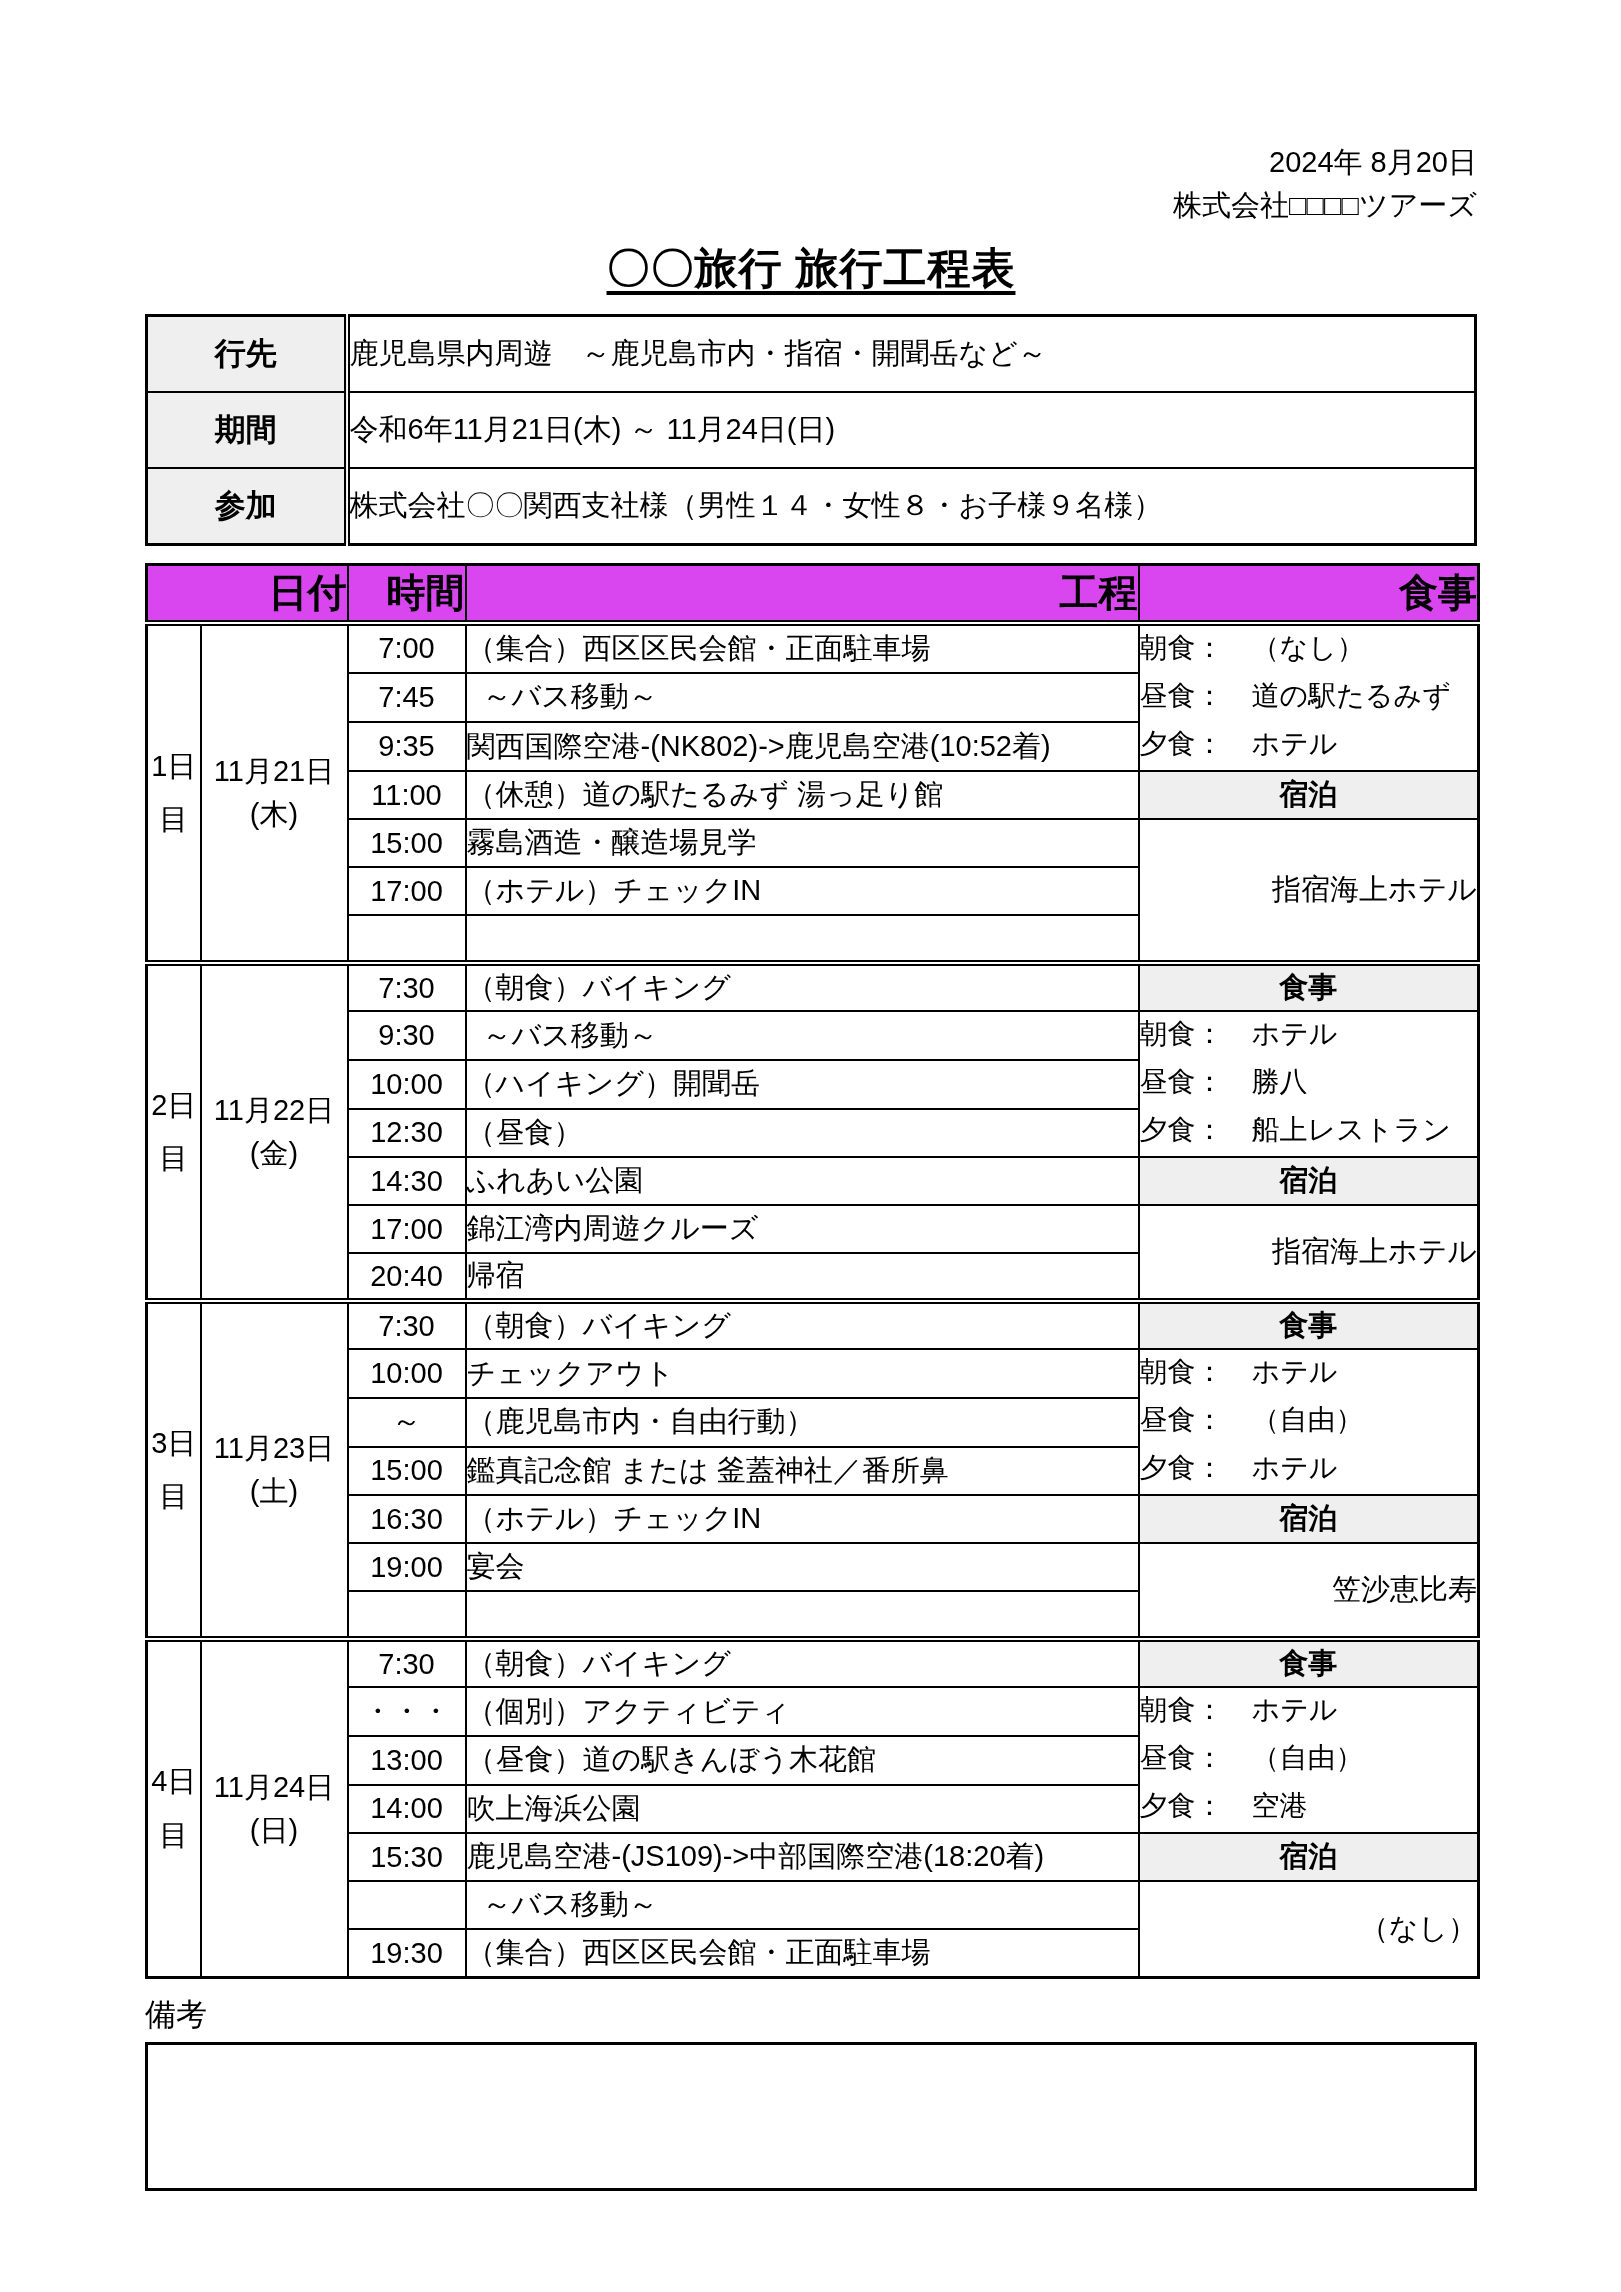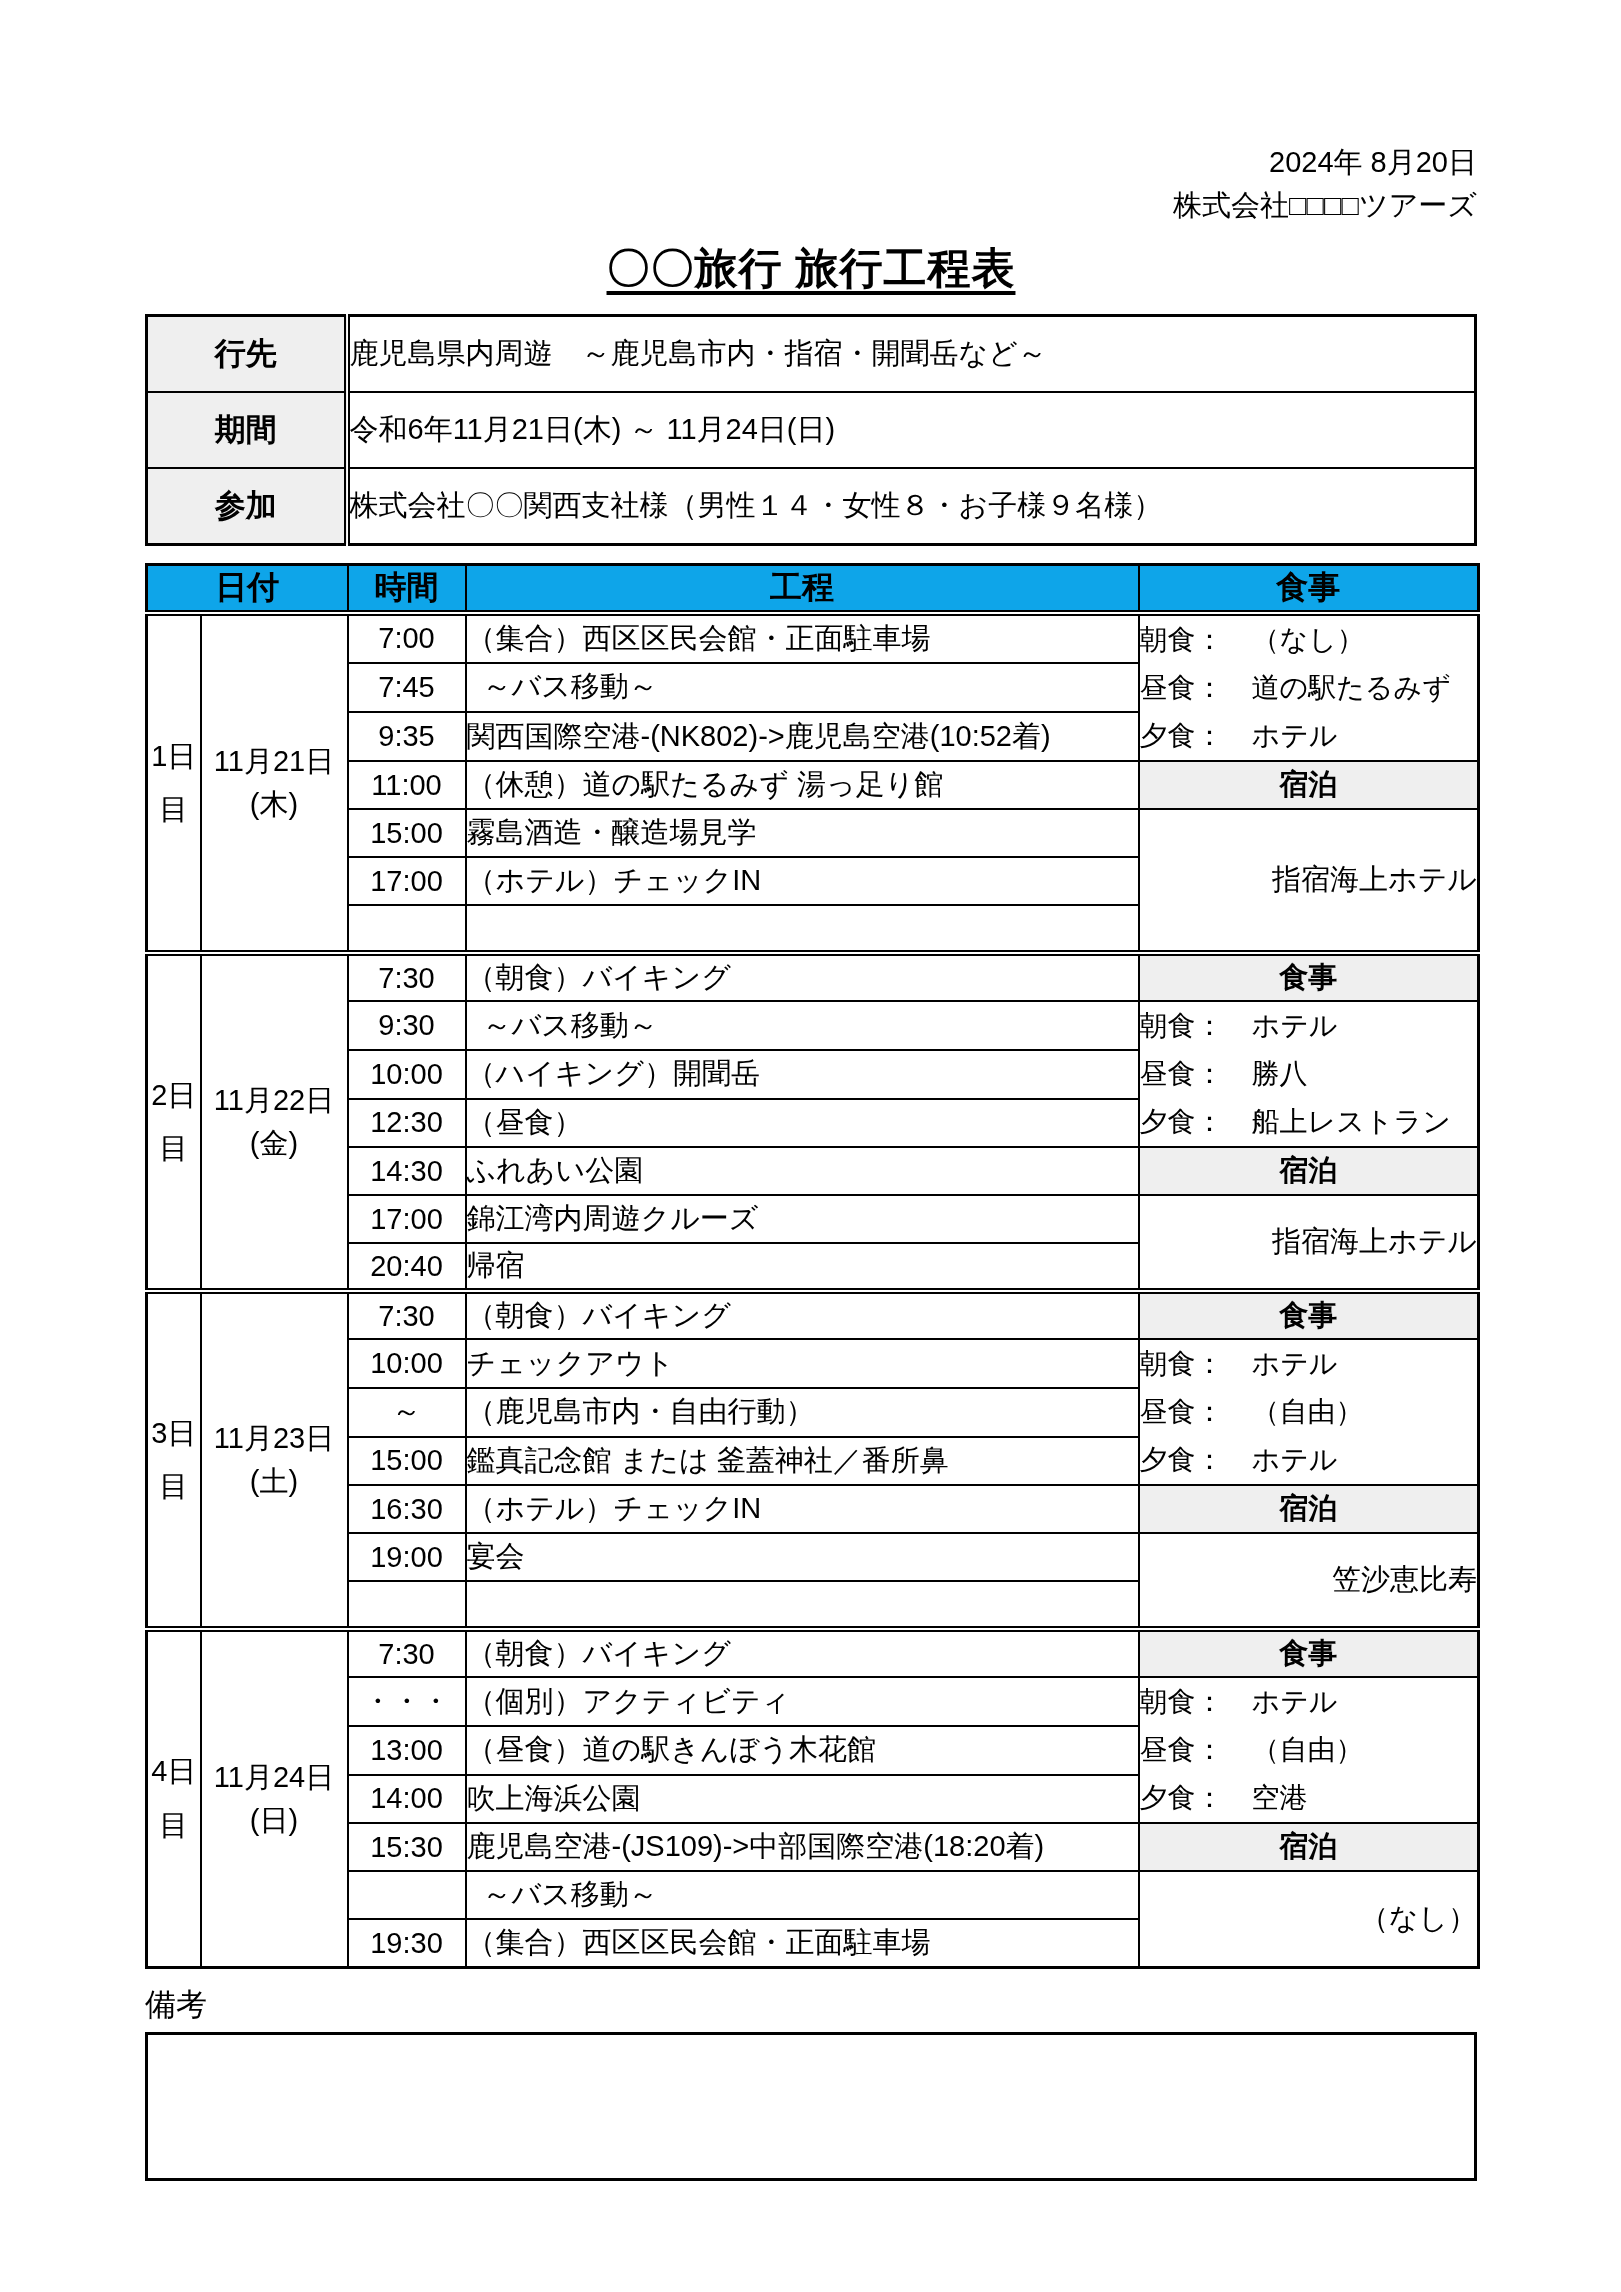--- a/index.html
+++ b/index.html
@@ -75,24 +75,24 @@
     margin-top: 17.6px;
     border: 3.9px solid #000;
     table-layout: fixed;
   }
   .schedule th, .schedule td {
     border: 2.9px solid #000;
     padding: 0;
     overflow: hidden;
   }
   .schedule thead th {
-    background: #0ea5e9;
-    font-size: 32px;
+    background: #d946ef;
+    font-size: 39px;
     font-weight: bold;
-    text-align: center;
+    text-align: right;
     height: 45px;
     border-bottom: 6.9px double #000;
   }
   .schedule tbody tr { height: 48px; }
   .schedule tbody td { font-size: 29px; vertical-align: middle; }
   tr.day-start > td { border-top: 6.9px double #000; }
 
   .daynum {
     text-align: center;
     word-break: break-all;
@@ -114,20 +114,21 @@
     font-weight: bold;
     text-align: center;
     border-bottom: 6.9px double #000;
   }
   .meals {
     text-align: left;
     padding-left: 11.8px;
     white-space: pre-line;
     line-height: 48px;
     font-size: 28px !important;
+    font-family: Liberation Mono, monospace;
   }
   .stay { text-align: right; }
 
   
   .remarks-label {
     margin-top: 15.7px;
     font-size: 31px;
     font-weight: normal;
   }
   .remarks-box {

